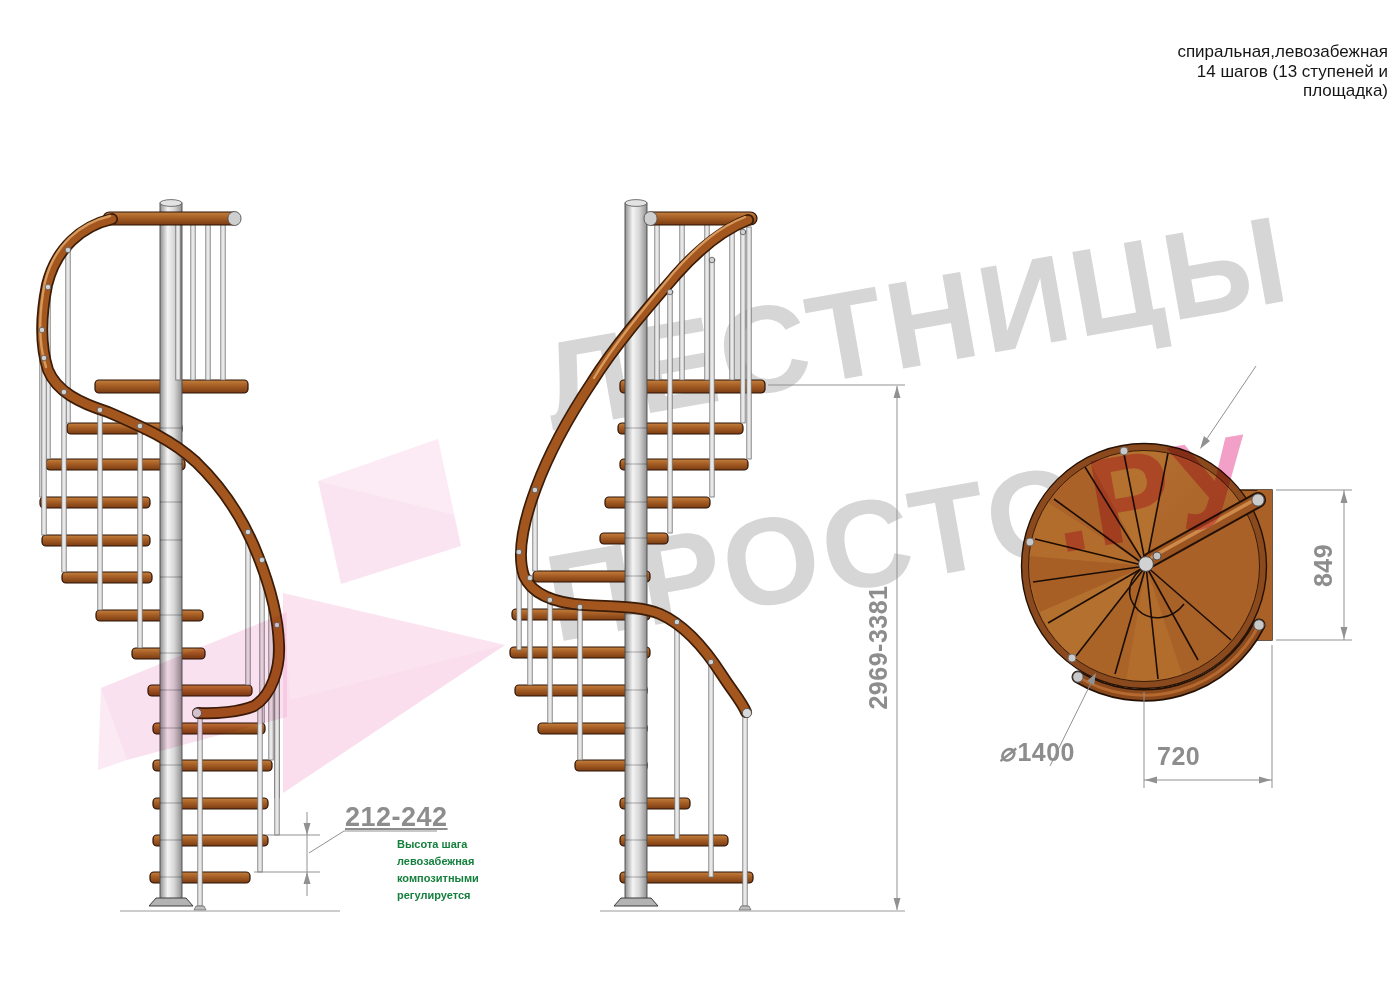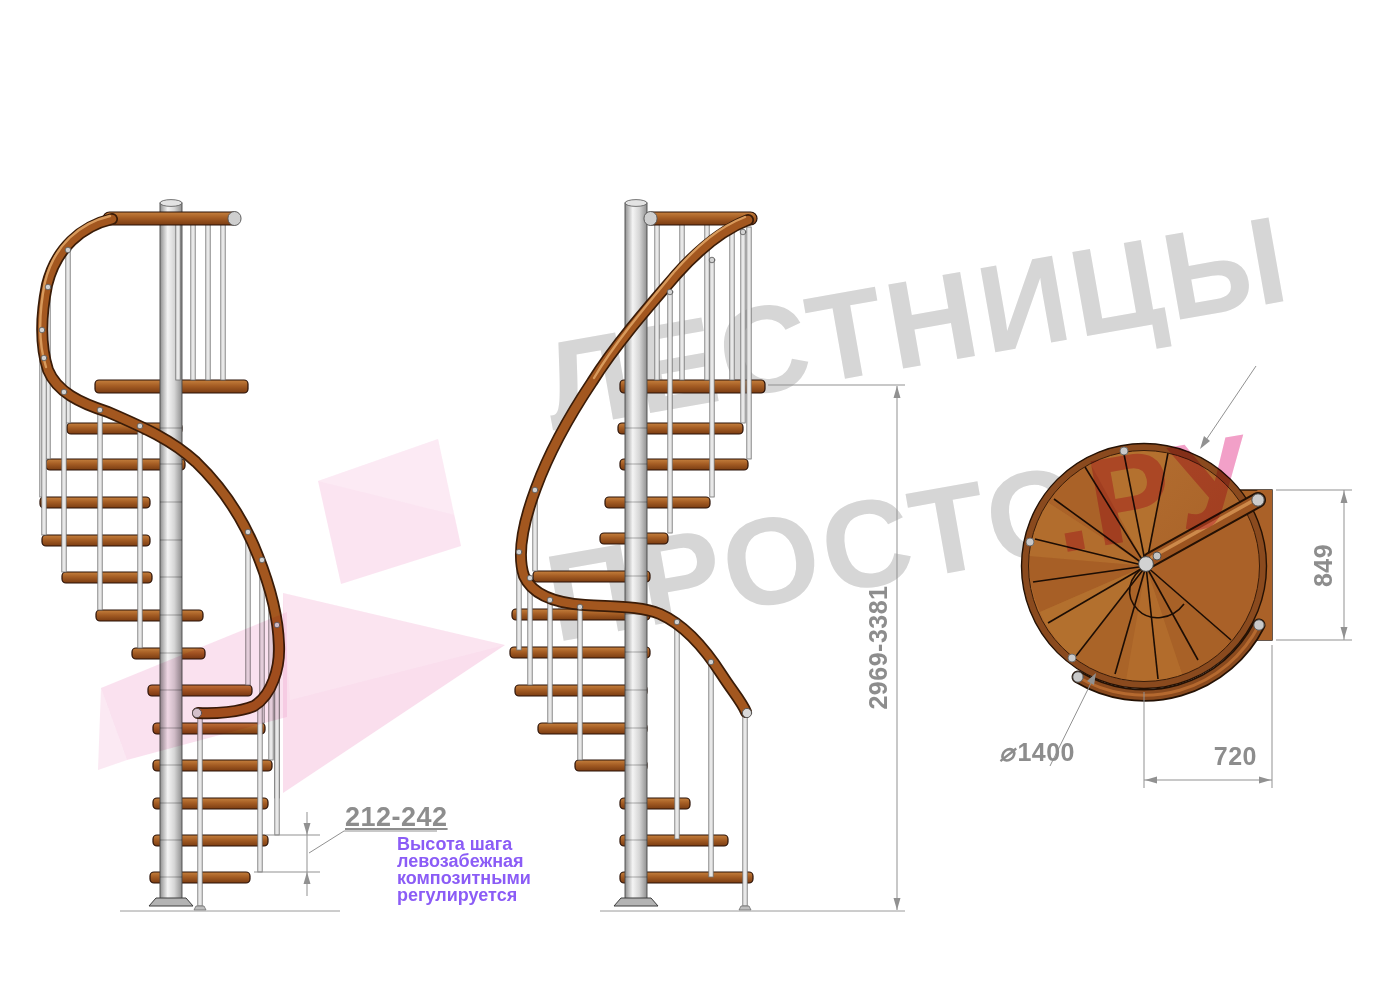--- a/index.html
+++ b/index.html
@@ -14,21 +14,21 @@
   #drawing{position:absolute;left:0;top:0;z-index:3;}
   #pink-overlay{position:absolute;left:0;top:0;z-index:5;mix-blend-mode:multiply;pointer-events:none;}
   
   #header{position:absolute;top:42px;right:12px;text-align:right;font-size:17px;line-height:19.5px;
           color:#161616;z-index:4;}
   
   .dim-text{position:absolute;font-weight:700;font-size:25px;color:#8d8d8d;letter-spacing:.5px;
             z-index:4;white-space:nowrap;}
   .dim-vert{width:200px;text-align:center;transform:rotate(-90deg);transform-origin:center;}
   #dim-step-height-label{font-size:27px;text-decoration:underline;}
-  #note{position:absolute;left:397px;top:836px;font-size:18px;font-weight:700;color:#8b5cf6;
+  #note{position:absolute;left:397px;top:836px;font-size:11px;font-weight:700;color:#15803d;
         line-height:17px;z-index:4;}
 </style>
 </head>
 <body>
 
 <div id="canvas">
 
   <div class="wm" style="left:545px;top:326px;">ЛЕСТНИЦЫ</div>
   <div class="wm" style="left:548px;top:538px;">ПРОСТО</div>
 
@@ -317,28 +317,33 @@
       <polygon points="318,481 438,439 461,546 341,584" opacity="0.30"></polygon>
       <polygon points="318,481 438,439 455,515" fill="#ffffff" opacity="0.22"></polygon>
       <polygon points="101,688 287,612 287,717 127,760" opacity="0.34"></polygon>
       <polygon points="283,593 505,645 283,793" opacity="0.38"></polygon>
       <polygon points="283,593 505,645 290,700" fill="#ffffff" opacity="0.18"></polygon>
       <polygon points="101,688 127,760 98,770" opacity="0.25"></polygon>
     </g>
   </svg>
   <div class="wm" id="wm-brand-suffix" style="left:1052px;top:449px;">.РУ</div>
 
+  <div id="header">
+    <div>спиральная,левозабежная</div>
+    <div>14 шагов (13 ступеней и</div>
+    <div>площадка)</div>
+  </div>
 
   <div class="dim-text" id="dim-step-height-label" style="left:345px;top:802px;">212-242</div>
 
   <div class="dim-text dim-vert" style="left:778px;top:633px;">2969-3381</div>
 
   <div class="dim-text dim-vert" style="left:1223px;top:551px;">849</div>
 
-  <div class="dim-text" style="left:1157px;top:742px;width:100px;text-align:right;">720</div>
+  <div class="dim-text" style="left:1157px;top:742px;width:100px;text-align:left;">720</div>
 
   <div class="dim-text" style="left:935px;top:738px;width:140px;text-align:right;"><span style="font-style:italic;">⌀</span> <span>1400</span></div>
 
   <div id="note">
     <div>Высота шага</div>
     <div>левозабежная</div>
     <div>композитными</div>
     <div>регулируется</div>
   </div>
 

